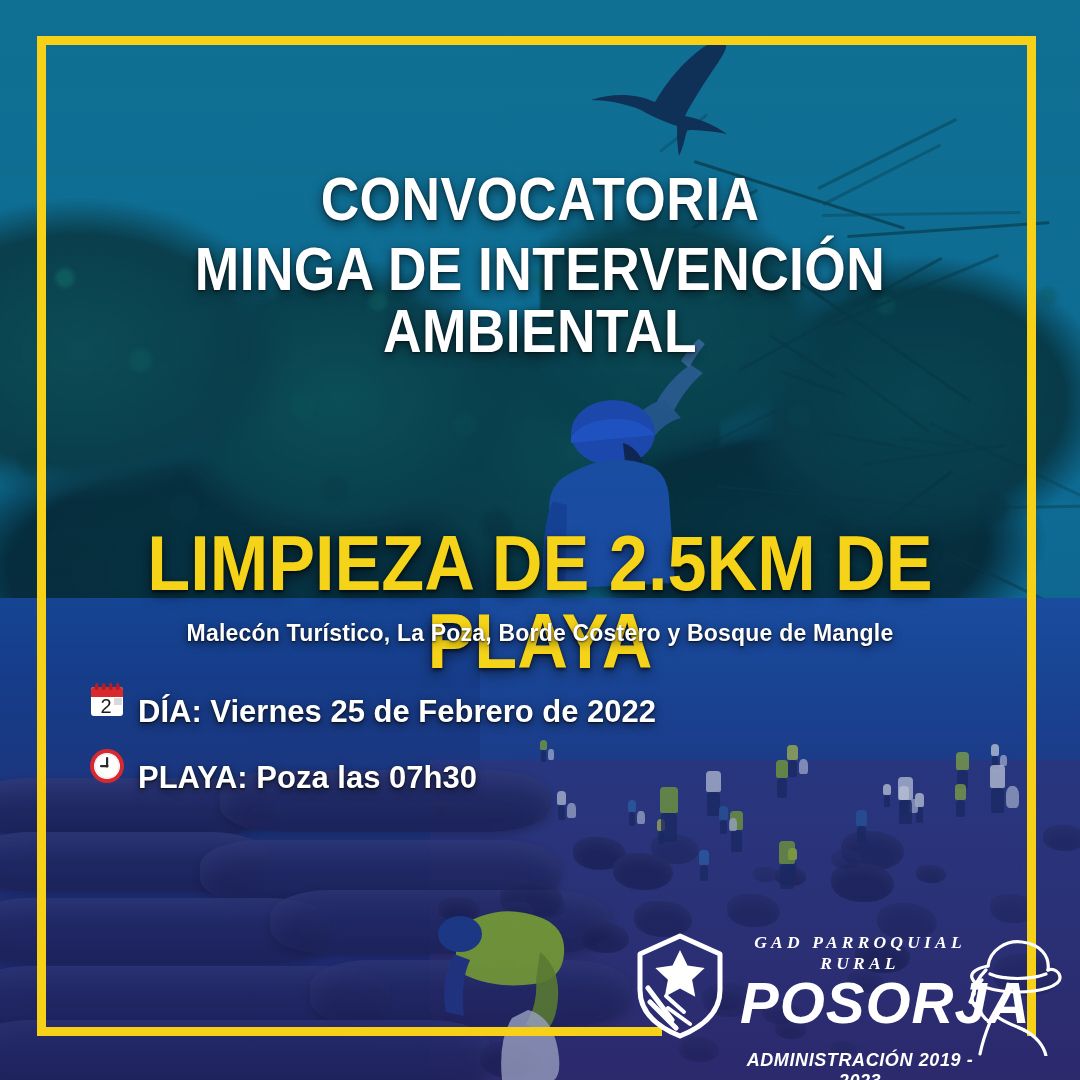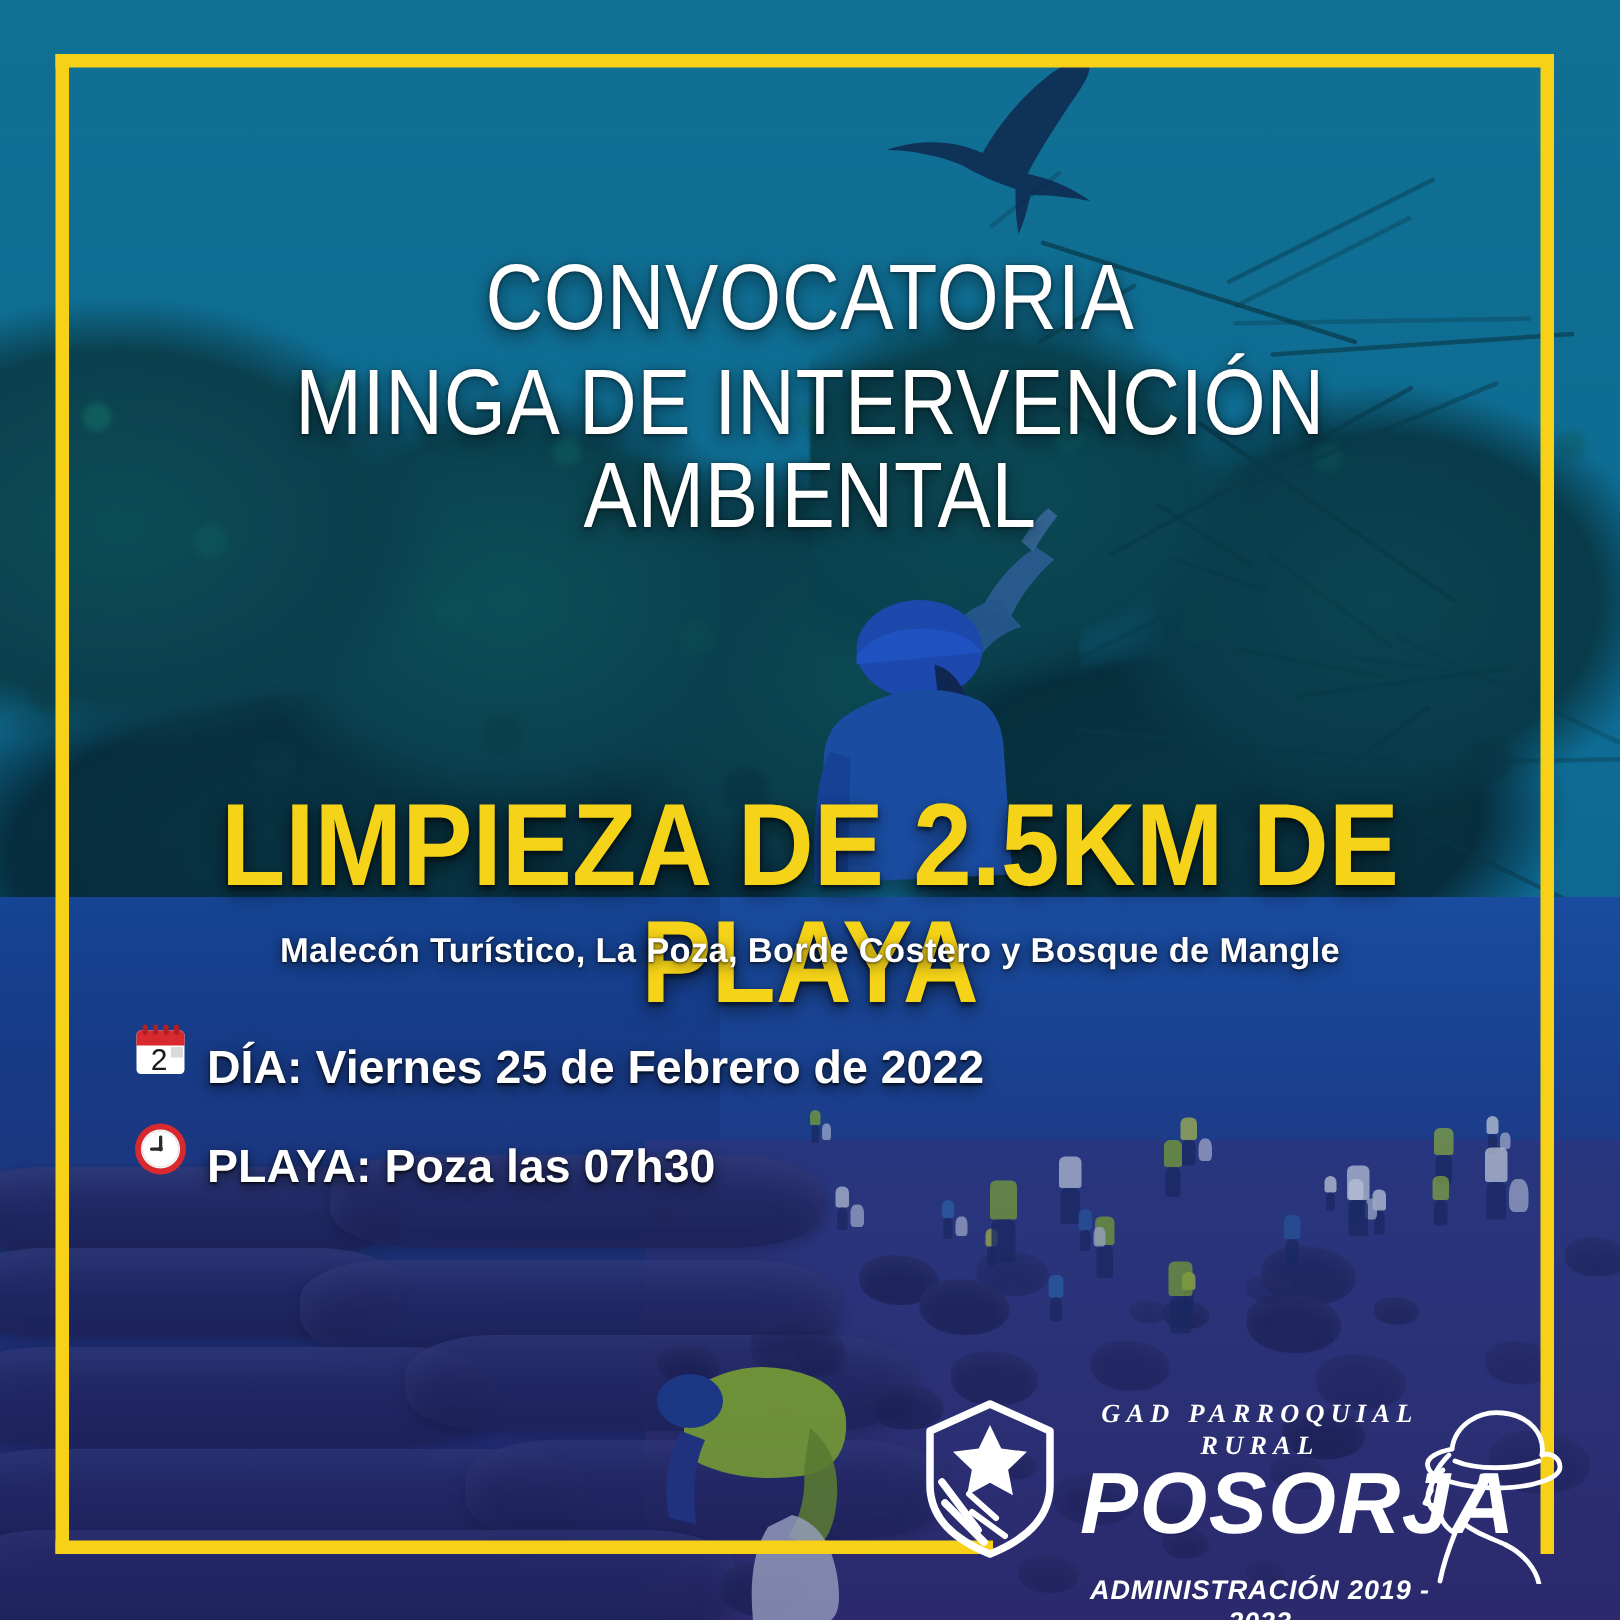--- a/index.html
+++ b/index.html
@@ -116,21 +116,21 @@
   
   .frame-l,.frame-t,.frame-r,.frame-b{position:absolute;background:#f7d117;}
   .frame-t{left:37px;top:36px;width:999px;height:9px;}
   .frame-l{left:37px;top:36px;width:9px;height:1000px;}
   .frame-r{left:1027px;top:36px;width:9px;height:1000px;}
   .frame-b{left:37px;top:1027px;width:625px;height:9px;}
 
   
   .headline{
     position:absolute;left:0;right:0;top:168px;text-align:center;
-    color:#ffffff;font-weight:400;letter-spacing:.5px;
+    color:#ffffff;font-weight:700;letter-spacing:.5px;
     font-family:"Liberation Sans", sans-serif;
     text-shadow:0 4px 12px rgba(0,0,0,.55), 0 1px 3px rgba(0,0,0,.6);
     line-height:1.0;
   }
   .headline .l1{font-size:62px;display:block;transform:scaleX(.86);}
   .headline .l2{font-size:62px;display:block;margin-top:8px;transform:scaleX(.86);}
 
   .bigyellow{
     position:absolute;left:0;right:0;top:524px;text-align:center;
     color:#f5d318;font-weight:900;font-size:78px;line-height:1;
@@ -148,21 +148,21 @@
   .inforow .txt{
     color:#fff;font-weight:800;font-size:31px;white-space:nowrap;
     text-shadow:0 3px 9px rgba(0,0,0,.6), 0 1px 2px rgba(0,0,0,.75);
     margin-top:24px;
   }
   .inforow .txt .lbl{font-weight:900;}
 
   .icon-cal,.icon-clock{width:38px;height:38px;flex:0 0 38px;position:relative;}
 
   
-  .logo{position:absolute;left:608px;top:920px;width:440px;height:145px;}
+  .logo{position:absolute;left:628px;top:920px;width:440px;height:145px;}
   .logo-txt{position:absolute;left:112px;top:12px;width:240px;text-align:center;color:#fff;}
   .logo-txt .gad{
     font-size:17.5px;font-weight:700;font-style:italic;letter-spacing:4.2px;
     font-family:"Liberation Serif", serif;
   }
   .logo-txt .pos{
     font-size:58px;font-weight:900;font-style:italic;letter-spacing:1px;line-height:.98;
     margin-top:1px;
   }
   .logo-txt .adm{

